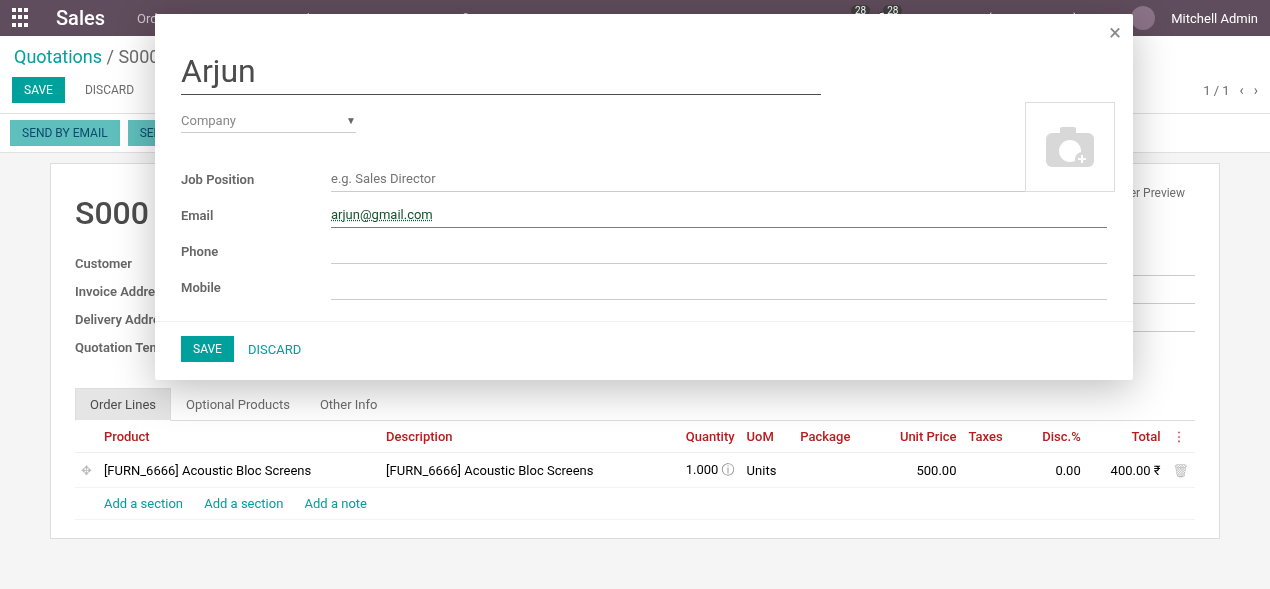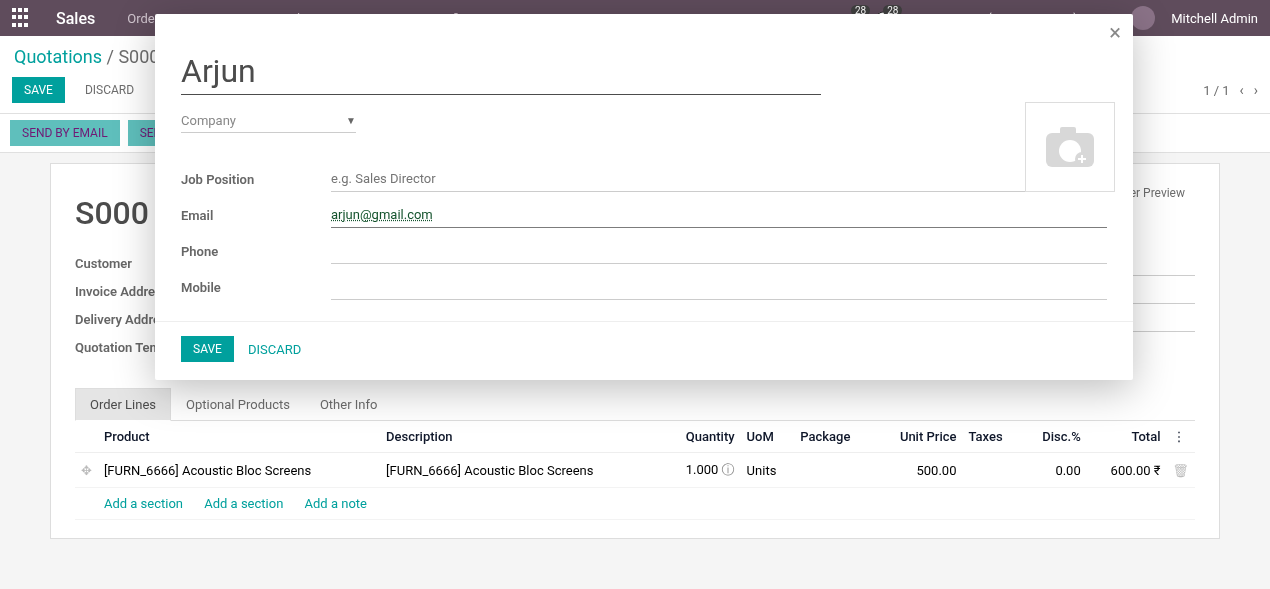--- a/index.html
+++ b/index.html
@@ -2,39 +2,39 @@
 <html><head>
 <meta charset="utf-8">
 <style>
 * { box-sizing: border-box; margin: 0; padding: 0; font-family: -apple-system, BlinkMacSystemFont, "Segoe UI", Roboto, "Helvetica Neue", Arial, sans-serif; }
 body { background: #f5f5f5; width: 1270px; height: 589px; overflow: hidden; position: relative; }
 
 
 .navbar { background: #5f4c5c; height: 36px; display: flex; align-items: center; padding: 0 12px; color: #fff; }
 .navbar .apps-icon { width: 20px; height: 20px; display: flex; flex-wrap: wrap; gap: 2px; margin-right: 24px; cursor: pointer; }
 .navbar .apps-icon span { width: 4px; height: 4px; background: #fff; }
-.navbar .brand { font-size: 16px; font-weight: 500; margin-right: 32px; }
+.navbar .brand { font-size: 20px; font-weight: 500; margin-right: 32px; }
 .navbar .nav-menu { display: flex; gap: 24px; font-size: 13px; color: #d0c5ce; }
 .navbar .nav-menu span { cursor: pointer; }
 .navbar .spacer { flex: 1; }
 .navbar .right { display: flex; align-items: center; gap: 16px; font-size: 13px; }
 .navbar .badge-icon { position: relative; }
 .navbar .badge-icon .badge { position: absolute; top: -6px; right: -10px; background: #404040; color: #fff; border-radius: 8px; padding: 0 4px; font-size: 10px; }
 .navbar .avatar { width: 24px; height: 24px; border-radius: 50%; background: #8b7388; display: inline-block; }
 .navbar .company-label { display:flex; align-items:center; gap:4px; }
 
 
 .subbar { background: #fff; border-bottom: 1px solid #e0e0e0; }
 .breadcrumb { padding: 10px 14px 6px; font-size: 18px; color: #6d6d6d; }
 .breadcrumb a { color: #00a09d; text-decoration: none; }
 .actionrow { display: flex; align-items: center; padding: 4px 12px 10px; gap: 8px; }
 .btn { border: none; padding: 6px 12px; font-size: 12px; cursor: pointer; text-transform: uppercase; }
 .btn-primary { background: #00a09d; color: #fff; }
 .btn-secondary { background: transparent; color: #6d6d6d; }
-.btn-light-primary { background: #5fbfbc; color: #701a75; }
+.btn-light-primary { background: #5fbfbc; color: #0c4a6e; }
 .pager { margin-left: auto; display: flex; align-items: center; gap: 10px; font-size: 13px; color: #6d6d6d; }
 .pager .arrow { cursor: pointer; color: #6d6d6d; font-size: 14px; }
 
 
 .statusbar { display: flex; padding: 6px 10px; align-items: center; background: #fff; border-bottom: 1px solid #e0e0e0; }
 .statusbar .left-btns { display:flex; gap:8px; }
 .statusbar .stages { margin-left: auto; display: flex; }
 .stage { padding: 6px 18px; font-size: 11px; color: #888; text-transform: uppercase; background: #fff; border: 1px solid #ddd; position: relative; margin-left: -1px; }
 .stage:after { content:""; position:absolute; right:-8px; top:0; width:0; height:0; border-top:14px solid transparent; border-bottom:14px solid transparent; border-left:8px solid #fff; z-index:1; }
 
@@ -44,21 +44,21 @@
 .sheet .ribbon .rib-item { display:inline-block; padding:4px 10px; border-left:1px solid #eee; font-size:12px; color:#6d6d6d; cursor:pointer; }
 .sheet h1 { font-size:32px; color:#4c4c4c; font-weight:500; margin: 12px 0 20px; }
 .form-row { display:flex; font-size:13px; color:#4c4c4c; padding:4px 0; }
 .form-row label { width:145px; font-weight:600; color:#666; }
 .form-row .input-line { flex:1; border-bottom:1px solid #ccc; min-height:20px; display:flex; align-items:center; }
 .form-row .select-arrow { margin-left:auto; color:#888; }
 .tabs { display:flex; border-bottom:1px solid #ddd; margin-top:24px; }
 .tab { padding:8px 14px; font-size:13px; color:#6d6d6d; cursor:pointer; border:1px solid transparent; border-bottom:none; }
 .tab.active { border-color:#ddd; background:#e5e5e5; border-bottom:1px solid #fff; margin-bottom:-1px; color:#4c4c4c; }
 table.lines { width:100%; font-size:13px; border-collapse:collapse; margin-top:0; }
-table.lines th { text-align:left; padding:8px 6px; color:#0f172a; font-weight:500; border-bottom:1px solid #eee; }
+table.lines th { text-align:left; padding:8px 6px; color:#b91c1c; font-weight:500; border-bottom:1px solid #eee; }
 table.lines th.r { text-align:right; }
 table.lines td { padding:8px 6px; border-bottom:1px solid #f3f3f3; }
 table.lines td.r { text-align:right; }
 .rowhandle { color:#bbb; cursor:move; }
 .addlinks { padding:8px 6px; }
 .addlinks a { color:#00a09d; text-decoration:none; margin-right:18px; font-size:13px; }
 .modal { position:absolute; left:155px; top:14px; width:978px; background:#fff; box-shadow: 0 10px 40px rgba(0,0,0,.25); border-radius:2px; z-index:50; }
 .modal .close { position:absolute; right:12px; top:6px; font-size:22px; color:#888; cursor:pointer; }
 .modal-body { padding: 34px 26px 16px; }
 .modal-body .name-input { width:640px; font-size:32px; border:none; border-bottom:1px solid #4c4c4c; outline:none; padding:4px 0; color:#4c4c4c; }
@@ -193,21 +193,21 @@
       <tr>
         <td class="rowhandle">✥</td>
         <td>[FURN_6666] Acoustic Bloc Screens</td>
         <td>[FURN_6666] Acoustic Bloc Screens</td>
         <td class="r"><span>1.000</span> <span class="info-icon">ⓘ</span></td>
         <td>Units</td>
         <td></td>
         <td class="r">500.00</td>
         <td></td>
         <td class="r">0.00</td>
-        <td class="r">600.00 ₹</td>
+        <td class="r">400.00 ₹</td>
         <td class="trash-icon">🗑</td>
       </tr>
       <tr>
           <td></td>
           <td colspan="10" class="addlinks">
         <a href="#">Add a section</a>
         <a href="#">Add a section</a>
         <a href="#">Add a note</a>
       </td>
         </tr>

